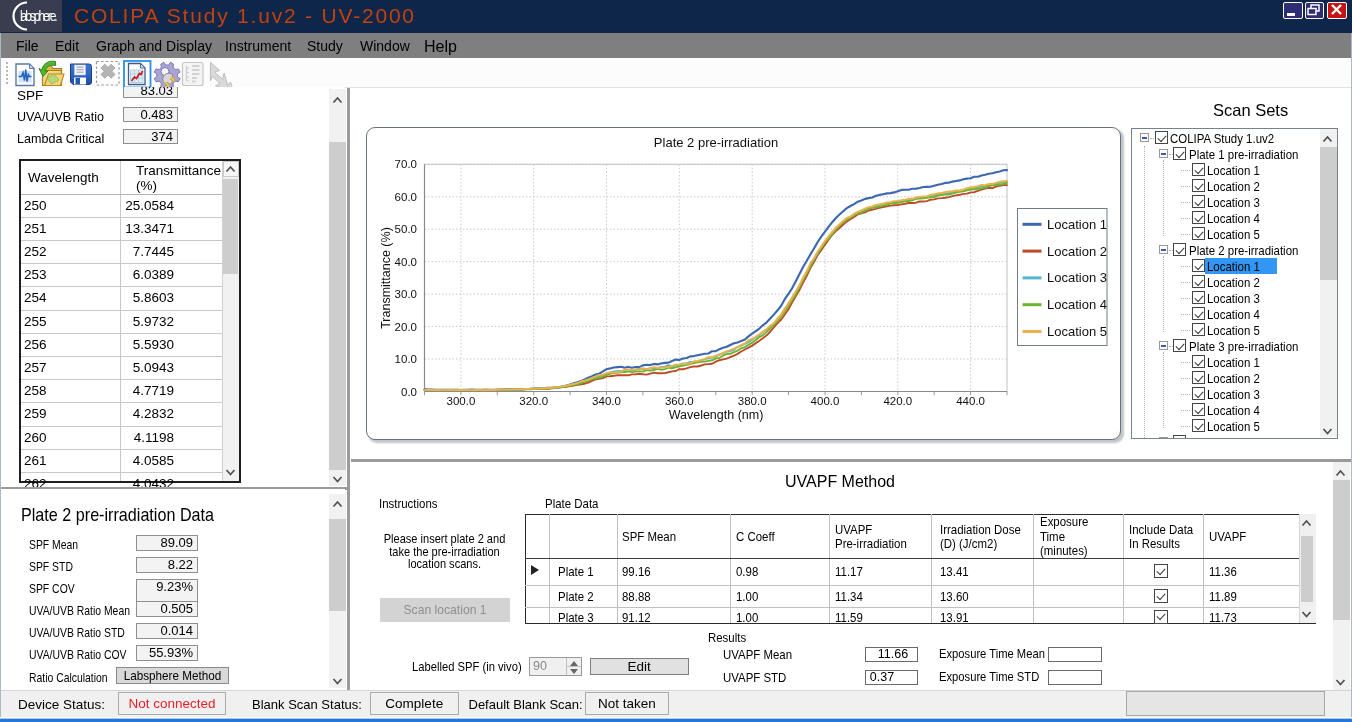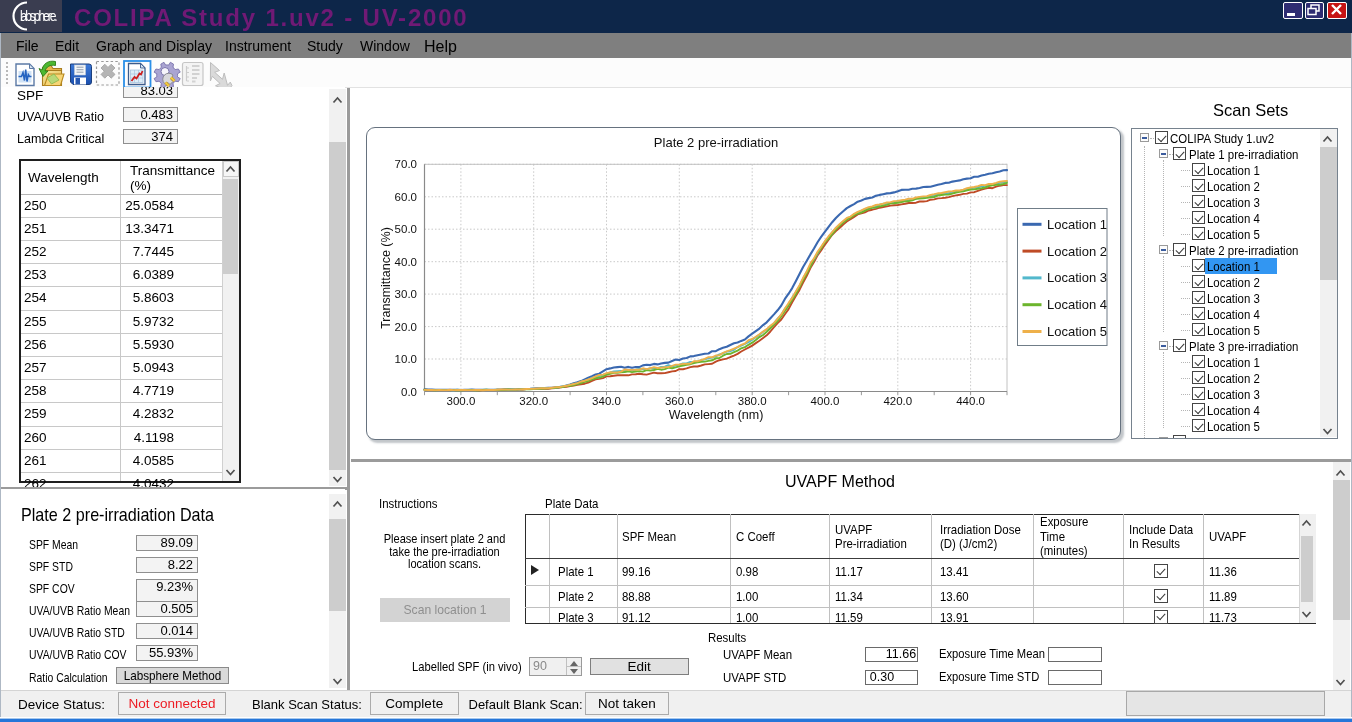--- a/index.html
+++ b/index.html
@@ -18,21 +18,21 @@
   font-size:13px;text-align:right;padding-right:4px}
 .lbl {position:absolute;font-size:13px;white-space:nowrap}
 </style></head><body>
 
 <div class="abs" style="left:0;top:0;width:1352px;height:33px;background:#0d2649"></div>
 <div class="abs" style="left:0;top:0;width:62px;height:32px;background:#3a3d50"></div>
 <svg class="abs" style="left:0;top:0" width="62" height="32">
  <path d="M 27 2.5 A 13.5 13.5 0 1 0 27 29.5" fill="none" stroke="#fff" stroke-width="2.2"></path>
  <text x="25" y="21" fill="#fff" font-size="15" font-family="Liberation Sans" transform="scale(0.80,1)" textLength="47">labsphere.</text>
 </svg>
-<div class="abs" style="left:74px;top:4px;font-size:24px;font-weight:bold;color:#701a75;letter-spacing:1.8px">COLIPA Study 1.uv2 - UV-2000</div>
+<div class="abs" style="left:74px;top:4px;font-size:21px;font-weight:normal;color:#c2410c;letter-spacing:1.8px">COLIPA Study 1.uv2 - UV-2000</div>
 <div class="abs" style="left:1283px;top:1.5px;width:19.5px;height:17.5px;background:#2e2c72;border:1.5px solid #fff;border-radius:2px">
   <div class="abs" style="left:3px;top:10px;width:8px;height:3px;background:#fff"></div>
   </div>
 <div class="abs" style="left:1304.5px;top:1.5px;width:19.5px;height:17.5px;background:#2e2c72;border:1.5px solid #fff;border-radius:2px">
   <svg width="16" height="14" style="margin:0.5px">
       <rect x="5" y="2" width="8" height="6" fill="none" stroke="#fff" stroke-width="1.5"></rect>
       <rect x="2" y="5.5" width="8" height="6" fill="#2e2c72" stroke="#fff" stroke-width="1.5"></rect>
     </svg></div>
 <div class="abs" style="left:1326.5px;top:1.5px;width:20.5px;height:17.5px;background:#c61414;border:1.5px solid #fff;border-radius:2px">
   <svg width="17" height="14" style="margin:0.5px">
@@ -121,21 +121,21 @@
   <div class="lbl" style="left:17px;top:1px;font-size:13.5px">SPF</div>
   <div class="field" style="left:123px;top:-4px;width:55px;height:15px;line-height:13px">83.03</div>
   <div class="lbl" style="left:17px;top:22px;font-size:13.5px;transform:scaleX(0.93);transform-origin:0 0">UVA/UVB Ratio</div>
   <div class="field" style="left:123px;top:20px;width:55px;height:15px;line-height:13px">0.483</div>
   <div class="lbl" style="left:17px;top:44px;font-size:13.5px;transform:scaleX(0.93);transform-origin:0 0">Lambda Critical</div>
   <div class="field" style="left:123px;top:42px;width:55px;height:15px;line-height:13px">374</div>
 </div>
 
 <div class="abs" style="left:18.5px;top:158.5px;width:222.5px;height:324px;border:2px solid #1f1f1f;background:#fff"></div>
 <div class="abs" style="left:28px;top:170px;font-size:13.5px">Wavelength</div>
-<div class="abs" style="left:130px;top:163px;font-size:13.5px;line-height:15px">Transmittance<br>(%)</div>
+<div class="abs" style="left:136px;top:163px;font-size:13.5px;line-height:15px">Transmittance<br>(%)</div>
 <div class="abs" style="left:119.5px;top:160.5px;width:1px;height:320px;background:#c8c8c8"></div>
 <div class="abs" style="left:20.5px;top:193.5px;width:201.5px;height:1px;background:#b5b5b5"></div>
 <div class="abs" style="left:24px;top:198px;font-size:13.5px">250</div>
 <div class="abs" style="left:110px;top:198px;width:64px;text-align:right;font-size:13.5px">25.0584</div>
 <div class="abs" style="left:24px;top:221px;font-size:13.5px">251</div>
 <div class="abs" style="left:110px;top:221px;width:64px;text-align:right;font-size:13.5px">13.3471</div>
 <div class="abs" style="left:20.5px;top:216.7px;width:201.5px;height:1px;background:#c8c8c8"></div>
 <div class="abs" style="left:24px;top:244px;font-size:13.5px">252</div>
 <div class="abs" style="left:110px;top:244px;width:64px;text-align:right;font-size:13.5px">7.7445</div>
 <div class="abs" style="left:20.5px;top:239.9px;width:201.5px;height:1px;background:#c8c8c8"></div>
@@ -443,25 +443,25 @@
 
 <div class="abs" style="left:412px;top:660px;font-size:12.6px;transform:scaleX(0.89);transform-origin:0 0">Labelled SPF (in vivo)</div>
 <div class="abs" style="left:529px;top:656.5px;width:53px;height:19px;border:1px solid #9a9a9a;background:#f0f0f0;font-size:12.5px;color:#8a8a8a;padding-left:3px;line-height:17px">90</div>
 <div class="abs" style="left:566px;top:657.5px;width:15px;height:17px;background:#f0f0f0;border-left:1px solid #c0c0c0"></div>
 <div class="abs" style="left:569.5px;top:660.5px;width:0;height:0;border-left:4.5px solid transparent;border-right:4.5px solid transparent;border-bottom:5px solid #666"></div>
 <div class="abs" style="left:566px;top:665.8px;width:15px;height:1px;background:#c0c0c0"></div>
 <div class="abs" style="left:569.5px;top:668.5px;width:0;height:0;border-left:4.5px solid transparent;border-right:4.5px solid transparent;border-top:5px solid #666"></div>
 <div class="abs" style="left:589.5px;top:657.5px;width:99.5px;height:17.5px;background:#e1e1e1;border:1px solid #7e7e7e;font-size:13.5px;text-align:center;line-height:15px">Edit</div>
 <div class="abs n88" style="left:708px;top:630px;font-size:13px">Results</div>
 <div class="abs n88" style="left:723px;top:647px;font-size:13px">UVAPF Mean</div>
-<div class="abs" style="left:864.8px;top:647px;width:53px;height:14.5px;border:1px solid #6a6a6a;font-size:12.5px;padding-left:20px;line-height:13px">11.66</div>
+<div class="abs" style="left:864.8px;top:647px;width:53px;height:14.5px;border:1px solid #6a6a6a;font-size:12.5px;padding-left:12px;line-height:13px">11.66</div>
 <div class="abs" style="left:939px;top:647px;font-size:12.6px;transform:scaleX(0.89);transform-origin:0 0">Exposure Time Mean</div>
 <div class="abs" style="left:1048px;top:647px;width:54px;height:14.5px;border:1px solid #6a6a6a"></div>
 <div class="abs n88" style="left:723px;top:670px;font-size:13px">UVAPF STD</div>
-<div class="abs" style="left:864.8px;top:670px;width:53px;height:14.5px;border:1px solid #6a6a6a;font-size:12.5px;padding-left:4px;line-height:13px">0.30</div>
+<div class="abs" style="left:864.8px;top:670px;width:53px;height:14.5px;border:1px solid #6a6a6a;font-size:12.5px;padding-left:4px;line-height:13px">0.37</div>
 <div class="abs" style="left:939px;top:670px;font-size:12.6px;transform:scaleX(0.89);transform-origin:0 0">Exposure Time STD</div>
 <div class="abs" style="left:1048px;top:670px;width:54px;height:14.5px;border:1px solid #6a6a6a"></div>
 
 <div class="sb" style="left:1332.5px;top:462px;width:17px;height:228px"></div>
 <svg class="abs" style="left:1335px;top:469px" width="11" height="9">
     <polyline points="1.5,6.5 5.5,2 9.5,6.5" fill="none" stroke="#505050" stroke-width="1.7"></polyline>
   </svg>
 <div class="thumb" style="left:1332.5px;top:480px;height:140px"></div>
 <svg class="abs" style="left:1335px;top:678px" width="11" height="9">
     <polyline points="1.5,2 5.5,6.5 9.5,2" fill="none" stroke="#505050" stroke-width="1.7"></polyline>

